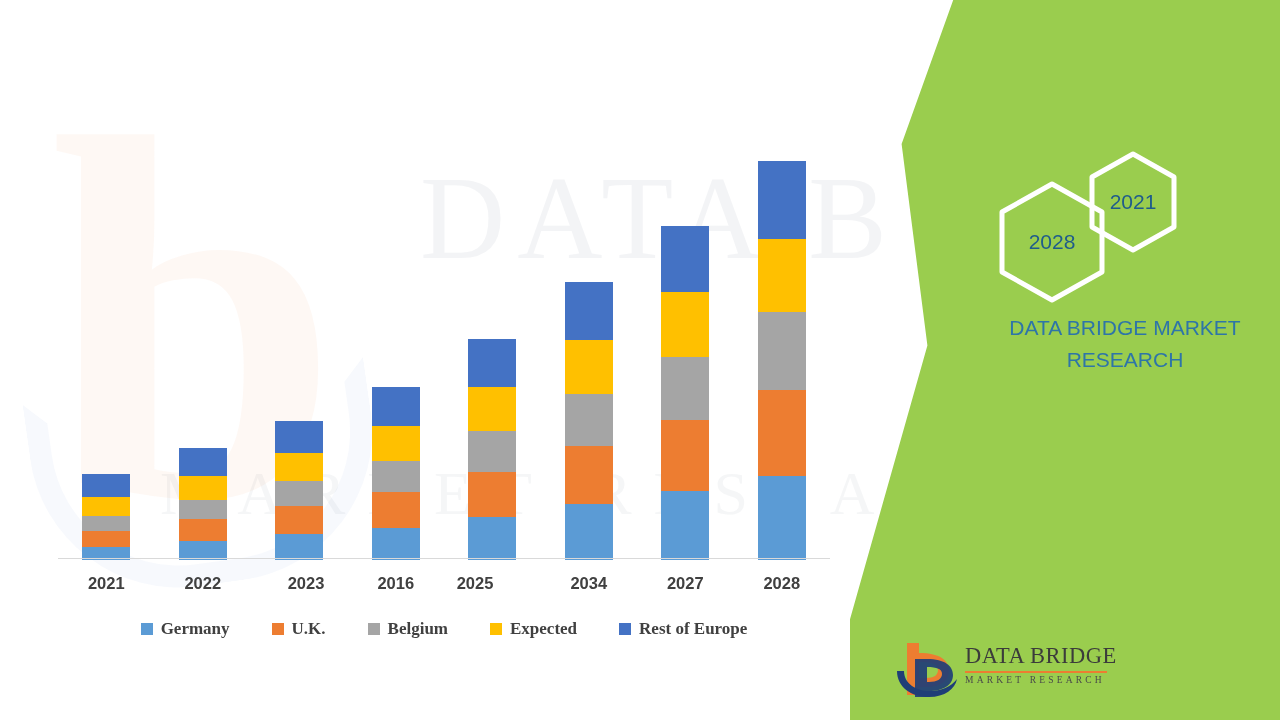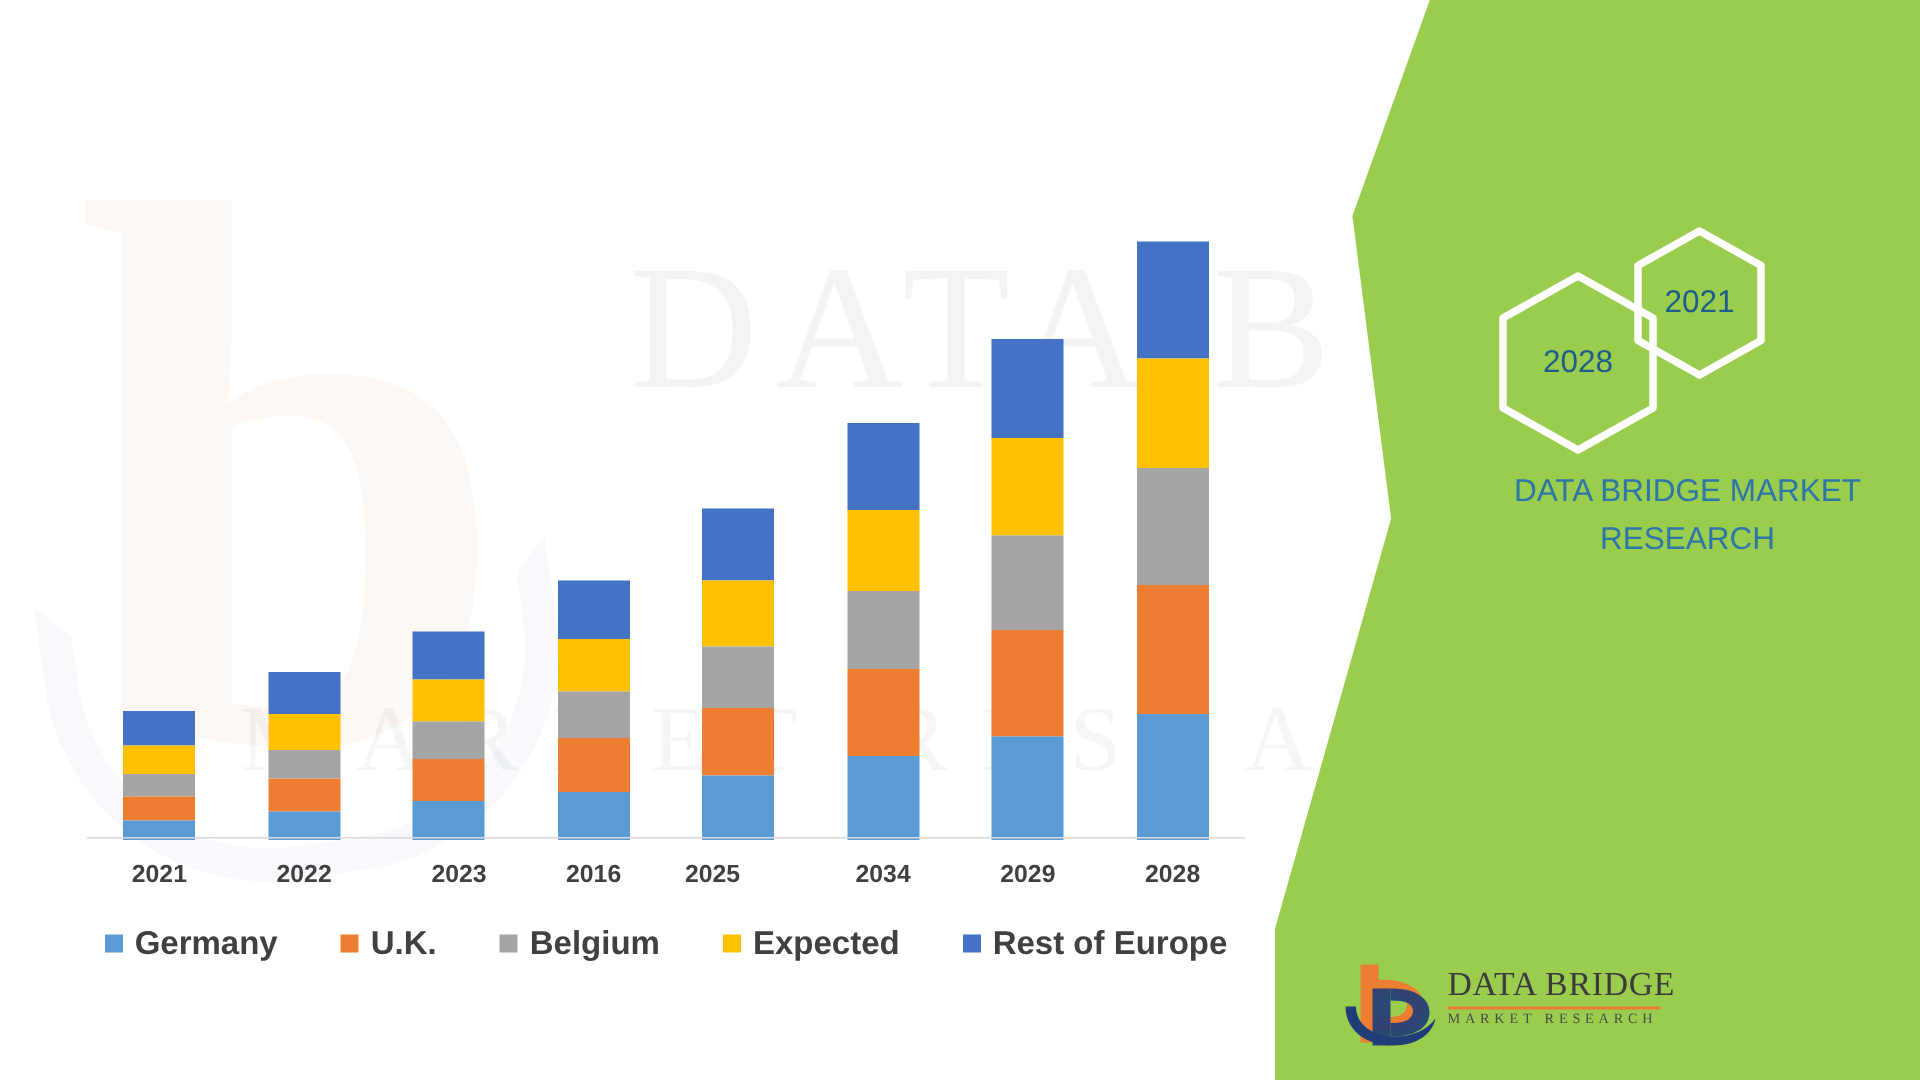--- a/index.html
+++ b/index.html
@@ -153,25 +153,25 @@
     align-items: center;
     margin: 0 21px;
   }
   .legend-swatch {
     width: 12px;
     height: 12px;
     margin-right: 8px;
     flex: 0 0 auto;
   }
   .legend-label {
-    font-size: 22px;
+    font-size: 17px;
     font-weight: bold;
     color: #404040;
     white-space: nowrap;
-    font-family: Liberation Sans, sans-serif;
+    font-family: Liberation Serif, serif;
   }
 
   
   #right-panel {
     position: absolute;
     right: 0; top: 0;
     width: 430px;
     height: 720px;
     background: #9ACD4E;
     clip-path: polygon(24% 0, 100% 0, 100% 100%, 0% 100%, 0% 86%, 18% 48%, 12% 20%);
@@ -332,21 +332,21 @@
         </div>
       </div>
     <div id="axis-line"></div>
     <div id="x-labels">
         <div class="x-label" style="left: 0.25px;">2021</div>
         <div class="x-label" style="left: 96.75px;">2022</div>
         <div class="x-label" style="left: 200px;">2023</div>
         <div class="x-label" style="left: 289.75px;">2016</div>
         <div class="x-label" style="left: 369px;">2025</div>
         <div class="x-label" style="left: 482.75px;">2034</div>
-        <div class="x-label" style="left: 579.25px;">2029</div>
+        <div class="x-label" style="left: 579.25px;">2027</div>
         <div class="x-label" style="left: 675.75px;">2028</div>
       </div>
     <div id="legend">
         <div class="legend-item">
           <span class="legend-swatch" style="background: rgb(91, 155, 213);"></span>
           <span class="legend-label">Germany</span>
         </div>
         <div class="legend-item">
           <span class="legend-swatch" style="background: rgb(237, 125, 49);"></span>
           <span class="legend-label">U.K.</span>

